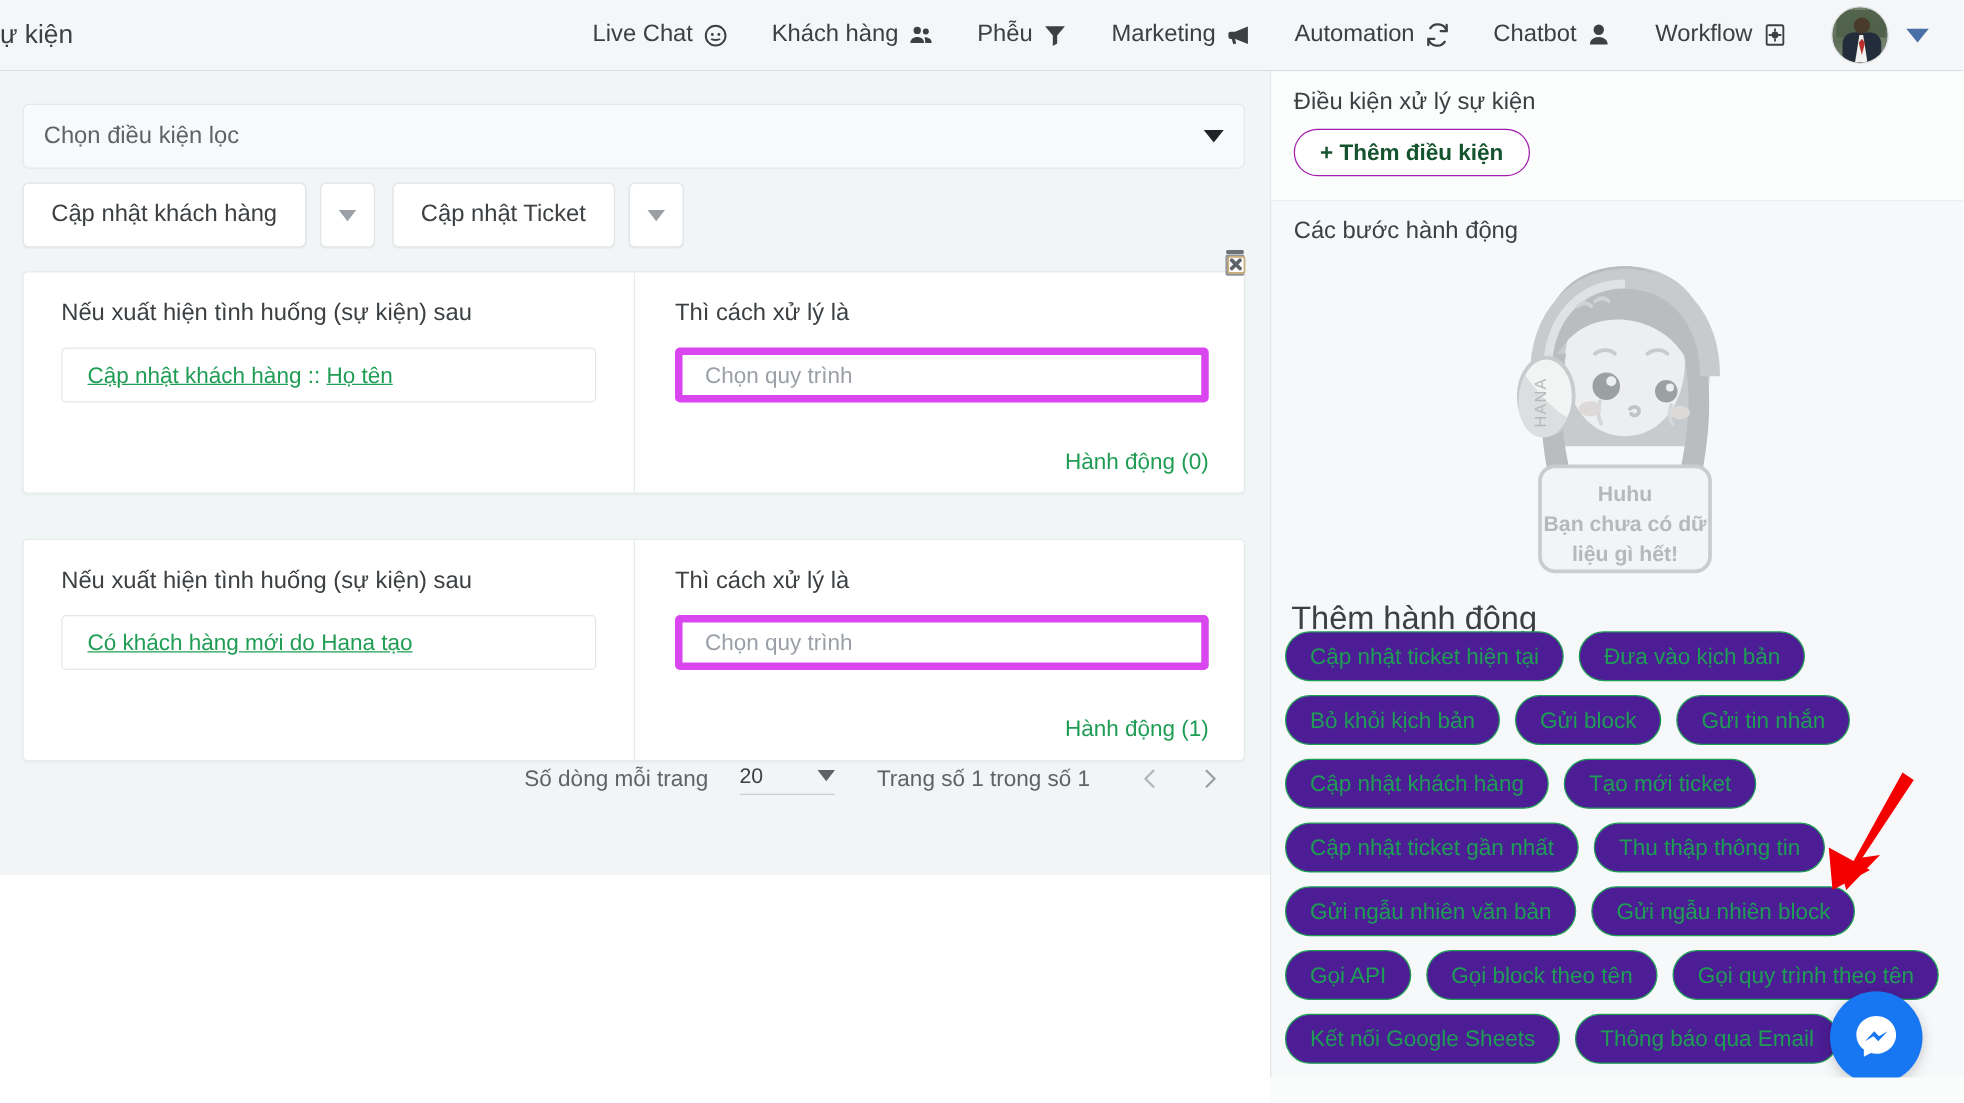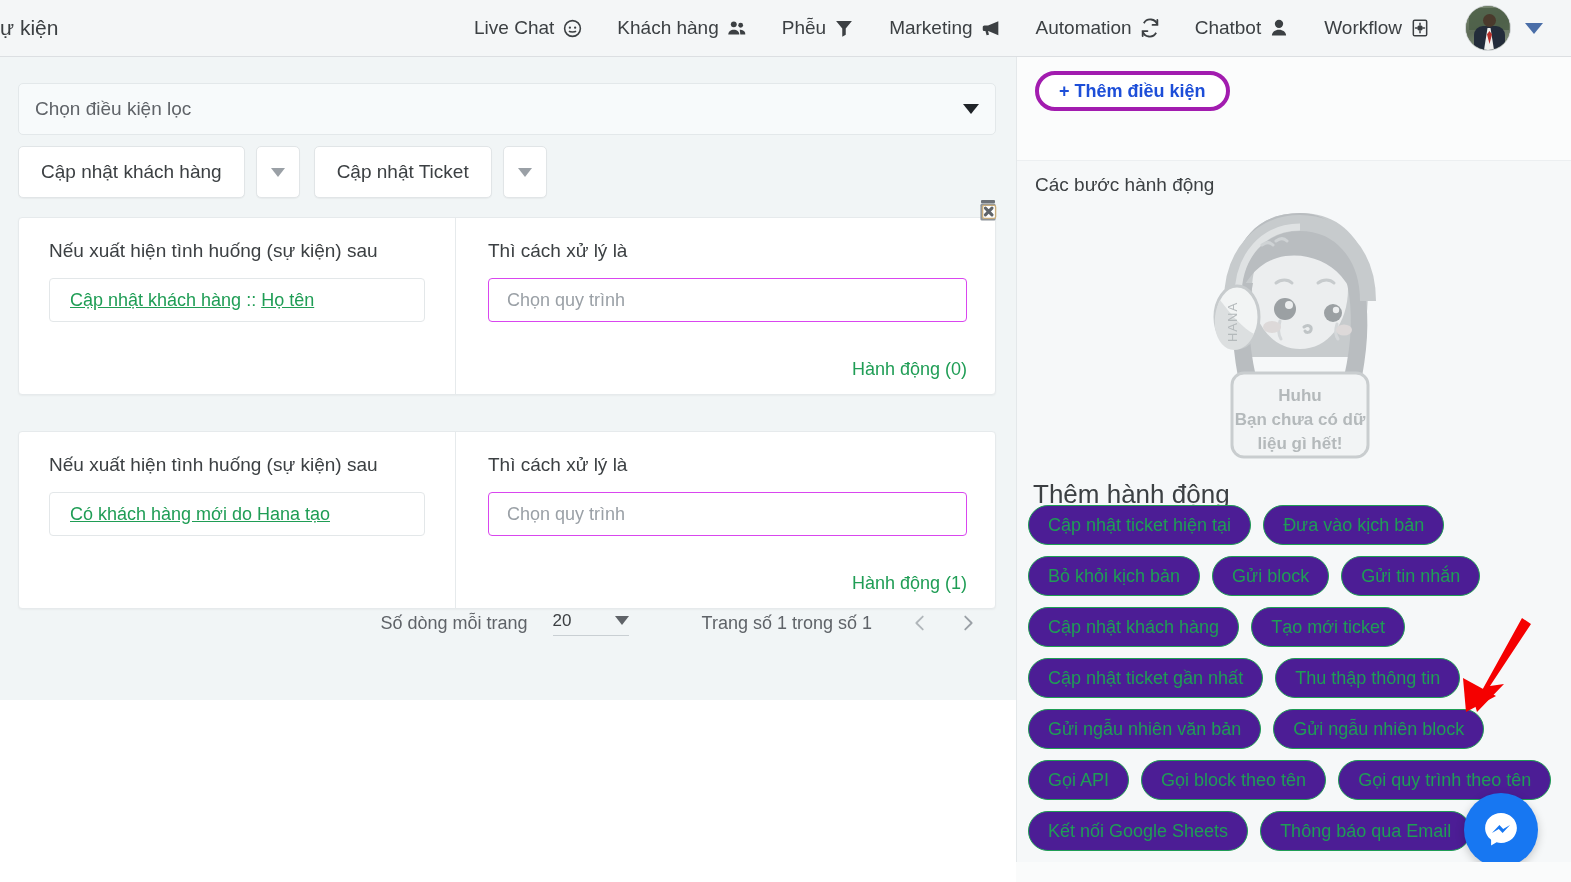--- a/index.html
+++ b/index.html
@@ -202,21 +202,21 @@
     background: #ffffff;
     border: 1px solid #e6eaec;
     border-radius: 4px;
     display: flex;
     box-shadow: 0 1px 2px rgba(0,0,0,.04);
   }
   #rule-card-0 { top: 160px; }
   #rule-card-1 { top: 374px; }
 
   .rule-left {
-    width: 437px;
+    width: 489px;
     border-right: 1px solid #e6eaec;
     padding: 22px 30px 0 30px;
   }
   .rule-right {
     flex: 1;
     padding: 22px 28px 0 32px;
     position: relative;
   }
   .rule-label {
     font-size: 19px;
@@ -239,21 +239,21 @@
     cursor: pointer;
     white-space: nowrap;
   }
   .event-sep {
     font-size: 18px;
     color: #1f9d55;
     padding: 0 5px;
   }
   .process-box {
     height: 44px;
-    border: 1px solid #d946ef;
+    border: 6px solid #d946ef;
     border-radius: 4px;
     display: flex;
     align-items: center;
     padding: 0 18px;
     background: #fff;
     cursor: text;
   }
   .process-box .ph {
     font-size: 18px;
     color: #9aa0a6;
@@ -304,21 +304,21 @@
   .rows-select .caret {
     margin-left: auto;
     width: 0; height: 0;
     border-left: 7px solid transparent;
     border-right: 7px solid transparent;
     border-top: 9px solid #5f6368;
   }
   .page-info {
     font-size: 18px;
     color: #5f6368;
-    margin-left: 73px;
+    margin-left: 34px;
   }
   .pager-btn {
     margin-left: 34px;
     width: 28px; height: 28px;
     display: flex;
     align-items: center;
     justify-content: center;
     cursor: pointer;
     color: #b0b6ba;
   }
@@ -345,24 +345,24 @@
   .cond-title {
     font-size: 19px;
     color: #3c4043;
     margin-bottom: 10px;
   }
   .btn-add-cond {
     display: inline-flex;
     align-items: center;
     height: 38px;
     padding: 16px 20px;
-    border: 4px solid #a21caf;
+    border: 1px solid #a21caf;
     border-radius: 20px;
     background: #ffffff;
-    color: #1d4ed8;
+    color: #14532d;
     font-size: 18px;
     font-weight: bold;
     cursor: pointer;
   }
   .steps-title {
     position: absolute;
     left: 18px; top: 117px;
     font-size: 19px;
     color: #3c4043;
   }
@@ -615,20 +615,21 @@
       <div class="pager-btn next">
         <svg width="22" height="22" viewBox="0 0 24 24" fill="none" stroke="currentColor" stroke-width="2" stroke-linecap="round" stroke-linejoin="round">
           <path d="M9 5l7 7-7 7"></path>
         </svg>
       </div>
     </div>
   </div>
 
   <div class="right-panel">
     <div class="cond-header">
+      <div class="cond-title">Điều kiện xử lý sự kiện</div>
       <div class="btn-add-cond">+ Thêm điều kiện</div>
     </div>
     <div class="steps-title">Các bước hành động</div>
   </div>
 
   <div class="mascot">
     <svg width="220" height="255" viewBox="0 0 220 255">
       <g fill="#c7cbcd">
 
         <path d="M110 8c-44 0-68 31-68 74 0 30 4 52 10 70h116c6-18 10-40 10-70 0-43-24-74-68-74z"></path>

